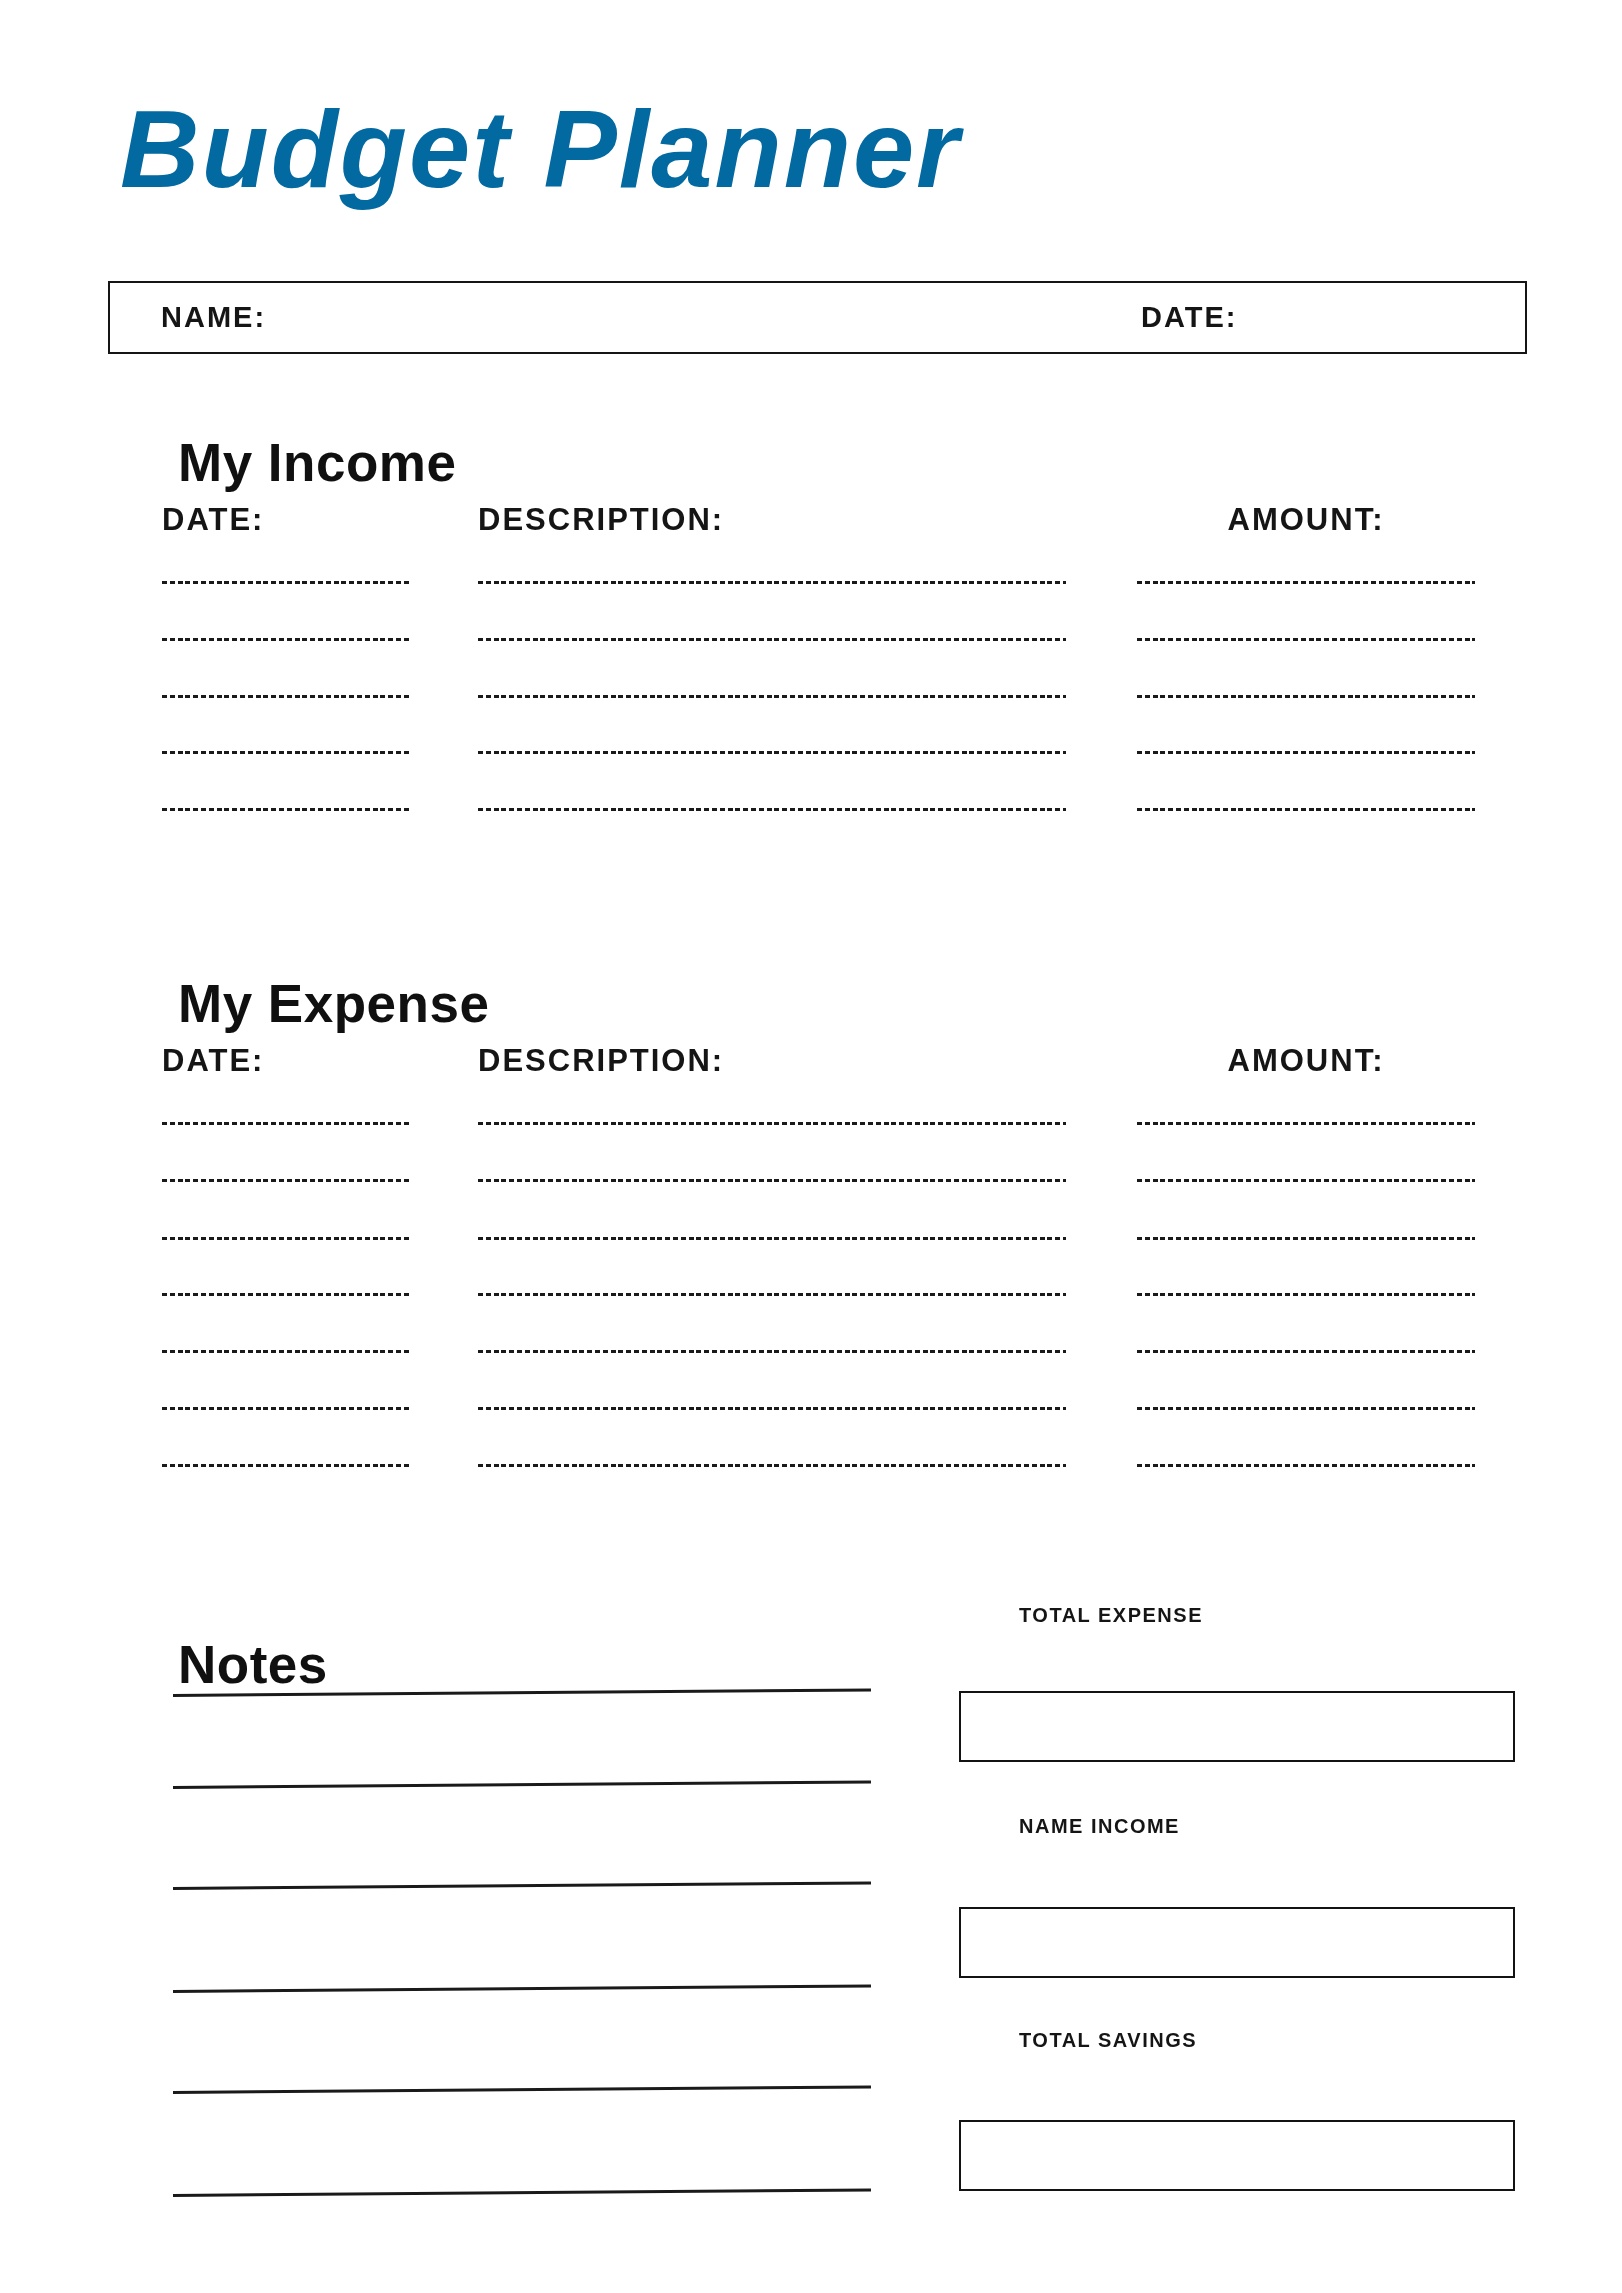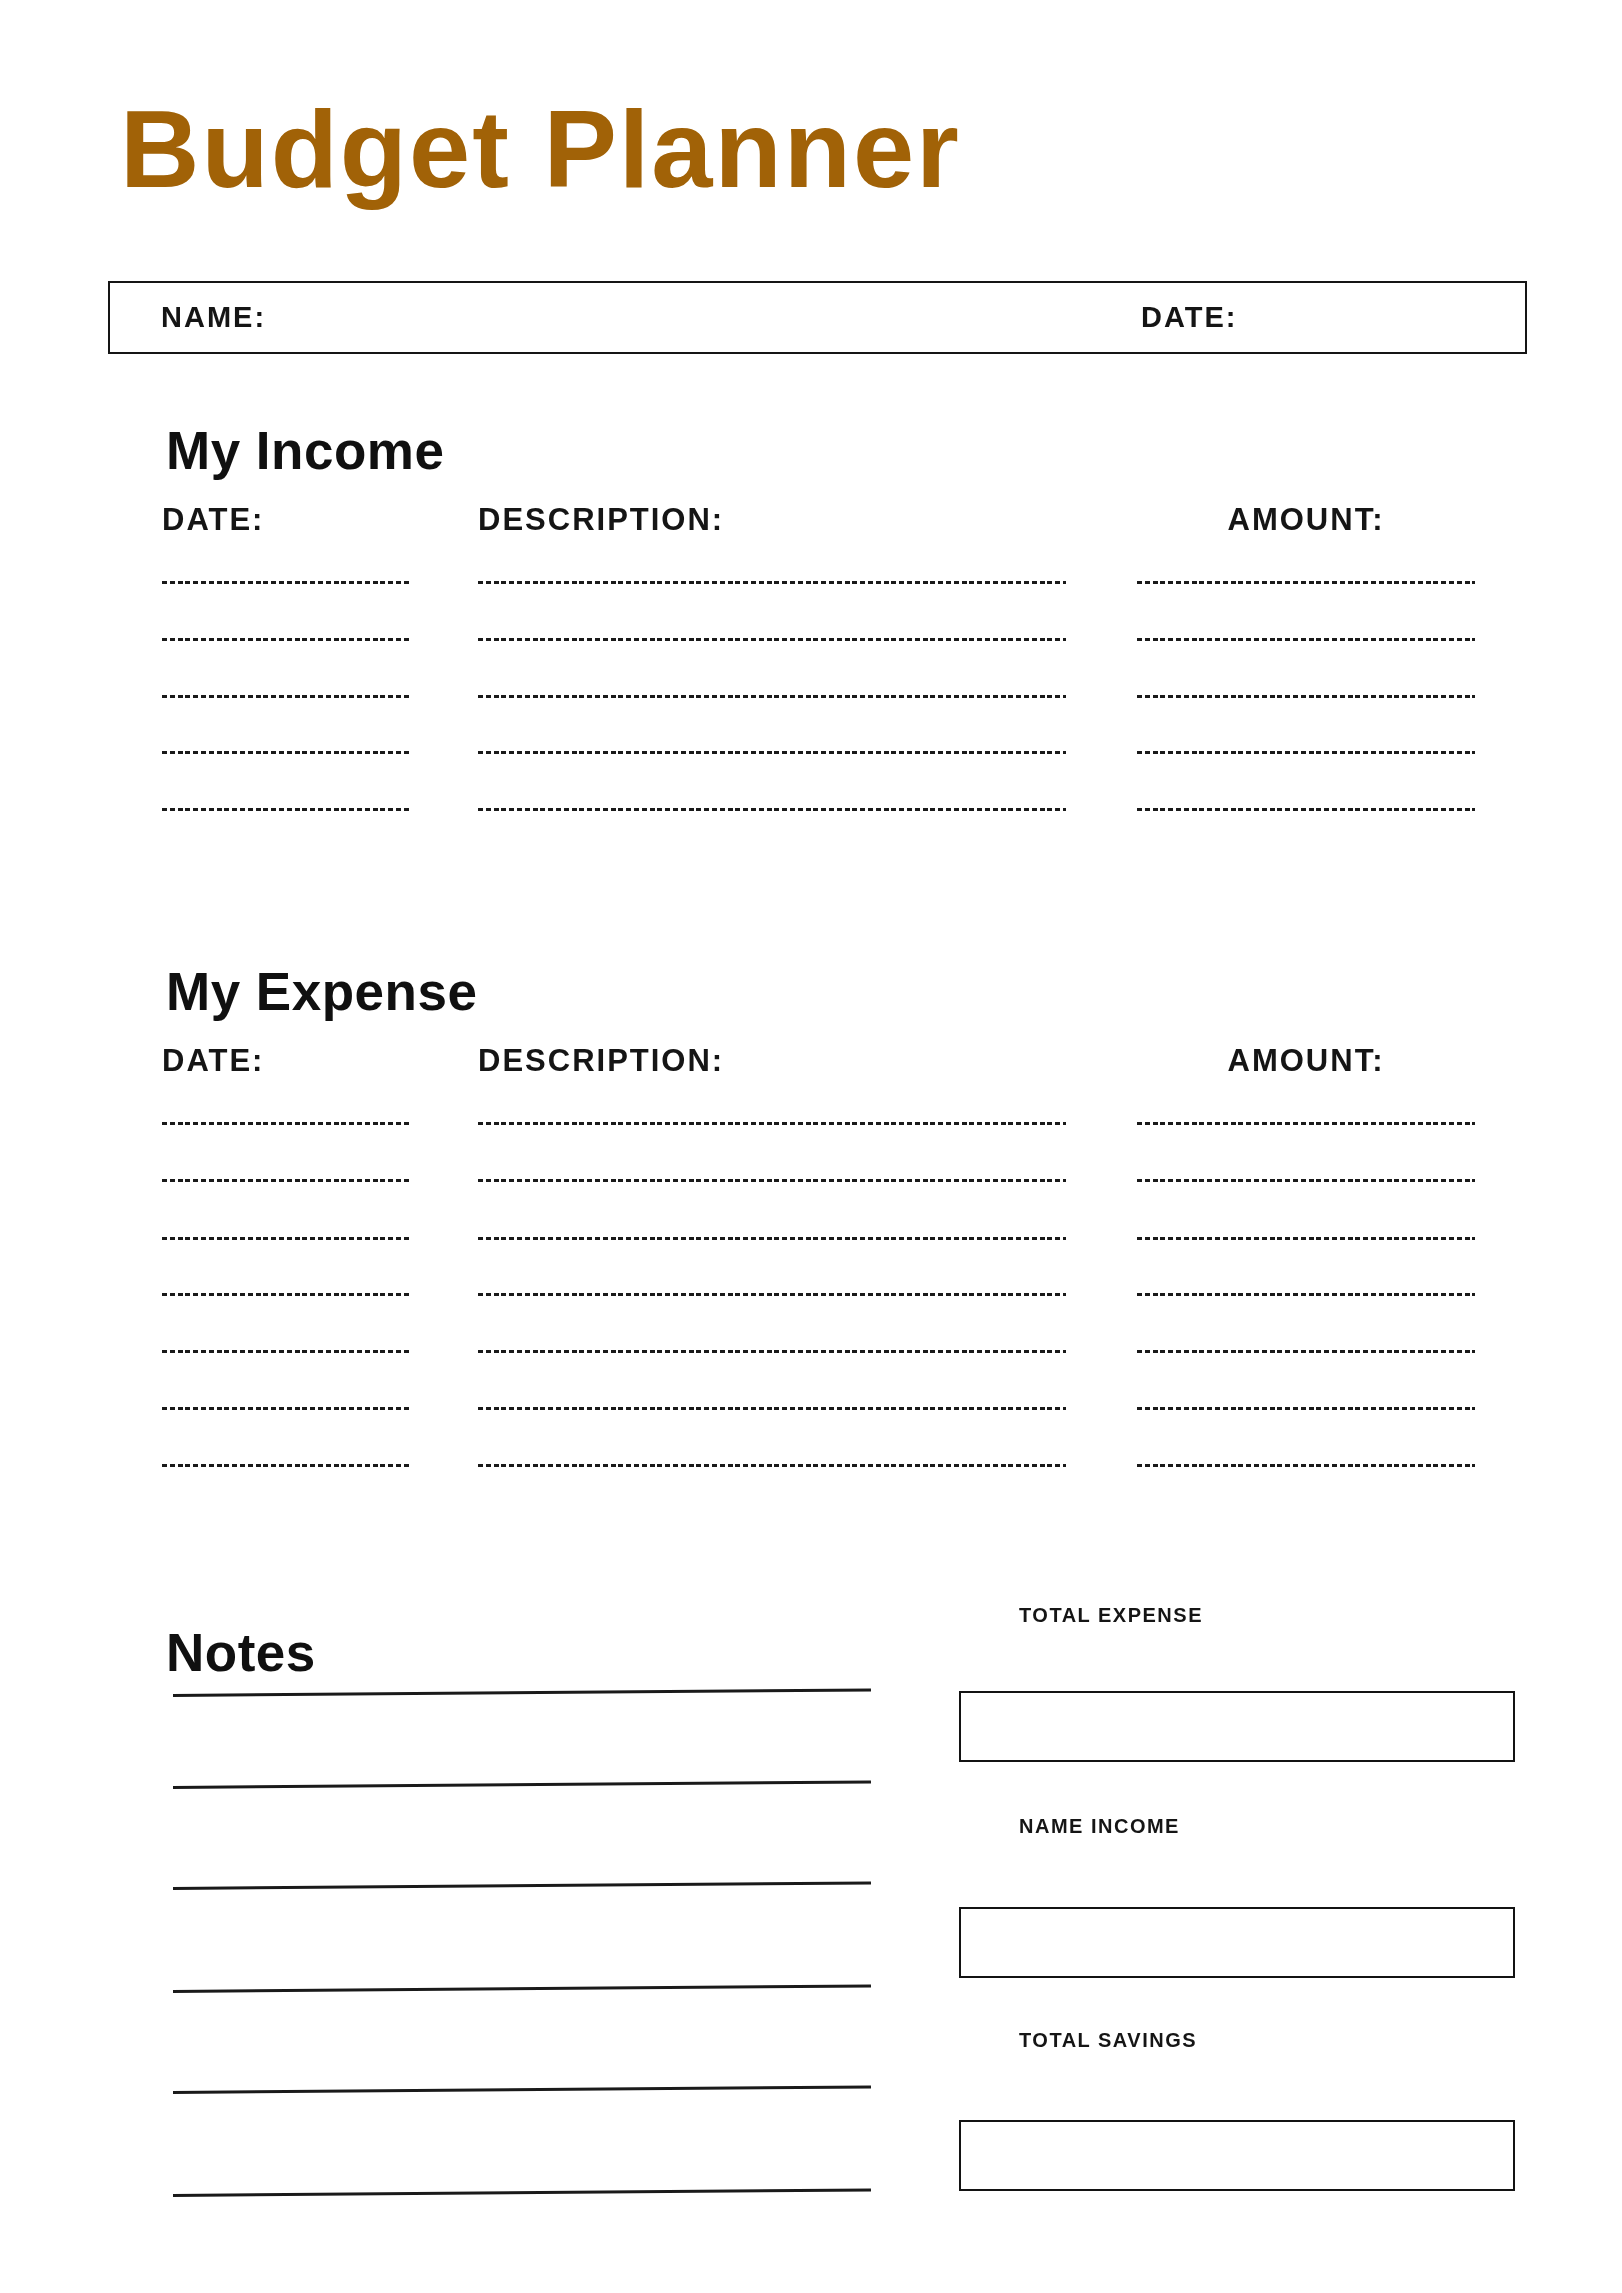--- a/index.html
+++ b/index.html
@@ -22,21 +22,21 @@
     width:1415px;height:69px;
     border:2.9px solid #151515;
     display:flex;align-items:center;
   }
   .box-lbl{
     font-size:29px;font-weight:700;letter-spacing:2px;color:#151515;
   }
   .namebox .name-lbl{margin-left:51px;}
   .namebox .date-lbl{position:absolute;left:1031px;}
   .h2{
-    position:absolute;left:162px;margin:4px;
+    position:absolute;left:162px;margin:16px;
     font-size:53px;font-weight:700;letter-spacing:0.5px;color:#101010;
   }
   .h2.income{top:416px;}
   .h2.expense{top:957px;}
   .h2.notes{top:1618px;}
   .chdr{
     position:absolute;
     font-size:31px;font-weight:700;letter-spacing:2px;color:#151515;
   }
   .chdr.c-date{left:162px;width:250px;text-align:left;}
@@ -64,21 +64,21 @@
   .total-box{
     position:absolute;left:959px;width:552px;height:67px;
     border:2.9px solid #131313;background:#ffffff;
   }
 </style>
 </head>
 <body>
 
 <div class="page">
 
-  <h1 class="title" style="color: #a16207;">Budget Planner</h1>
+  <h1 class="title" style="color: #0369a1; font-style: italic;">Budget Planner</h1>
 
   <div class="namebox">
     <span class="box-lbl name-lbl">NAME:</span>
     <span class="box-lbl date-lbl">DATE:</span>
   </div>
 
   <h2 class="h2 income">My Income</h2>
   <span class="chdr r-income c-date">DATE:</span>
   <span class="chdr r-income c-desc">DESCRIPTION:</span>
   <span class="chdr r-income c-amount">AMOUNT:</span>

